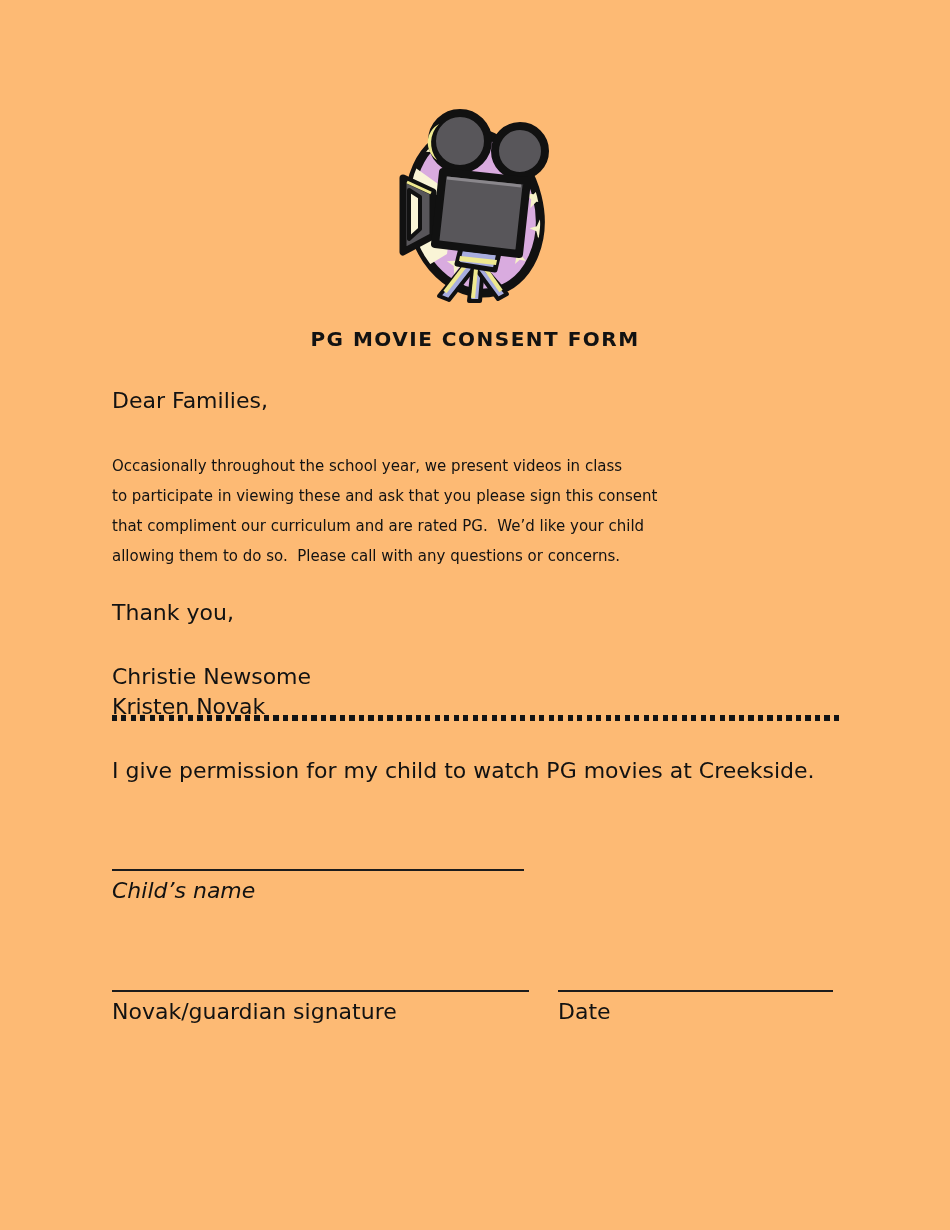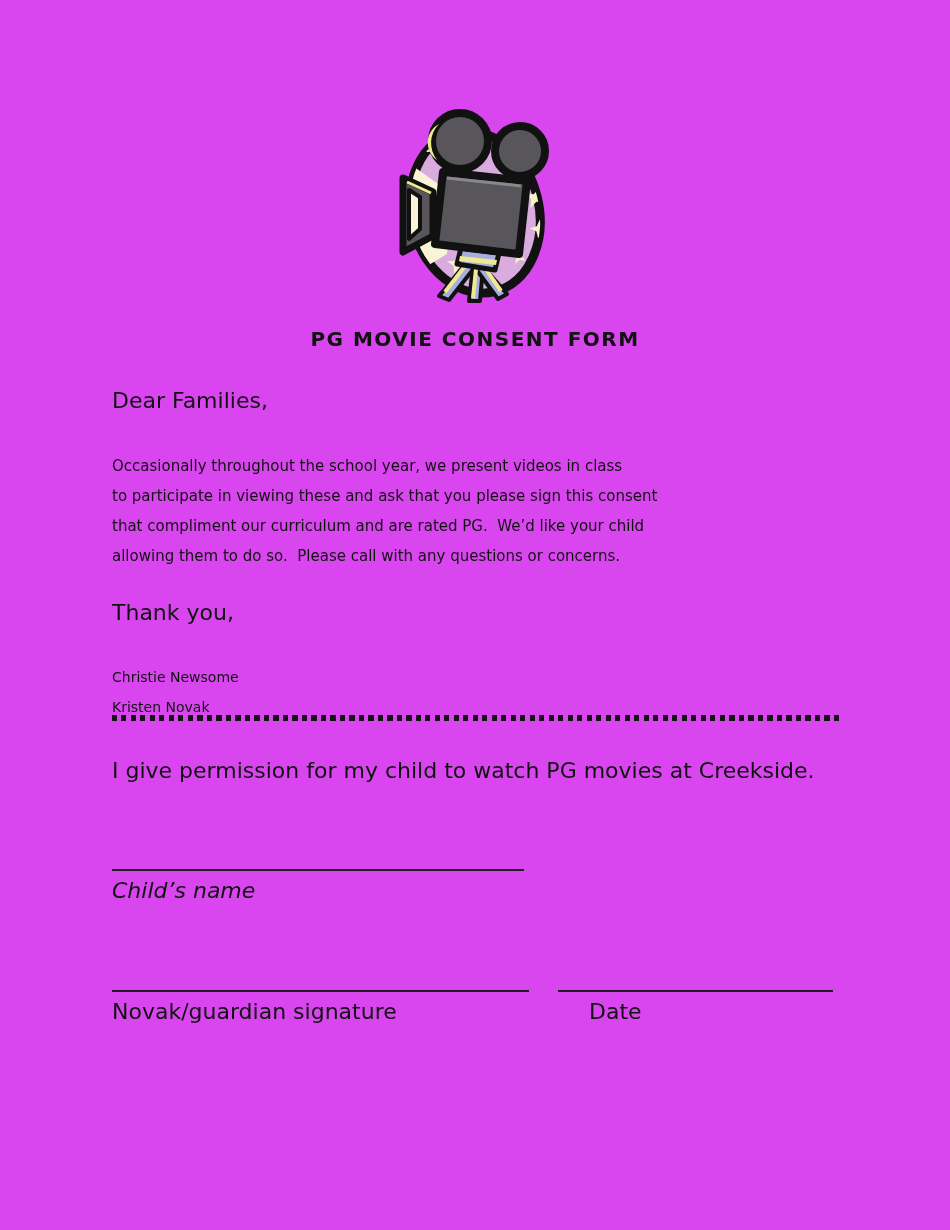--- a/index.html
+++ b/index.html
@@ -2,21 +2,21 @@
 <html><head>
 <meta charset="utf-8">
 <style>
   * { margin: 0; padding: 0; box-sizing: border-box; }
   html, body { background: #ffffff; }
   .page {
     position: relative;
     width: 950px;
     height: 1230px;
     margin: 0 auto;
-    background: #d946ef;
+    background: #fdba74;
     font-family: "DejaVu Sans", sans-serif;
     color: #121212;
     overflow: hidden;
   }
   .clipart {
     position: absolute;
     left: 383px;
     top: 102px;
     width: 187px;
     height: 204px;
@@ -44,21 +44,21 @@
     left: 112px;
     top: 451px;
     font-size: 15px;
     line-height: 30px;
   }
   .para .pline { white-space: pre; }
   .sigblock {
     position: absolute;
     left: 112px;
     top: 662px;
-    font-size: 14px;
+    font-size: 22px;
     line-height: 30px;
   }
   .sigblock .pline { white-space: pre; }
   .dotted-divider {
     position: absolute;
     left: 112px;
     top: 715px;
     width: 730px;
     height: 6px;
     background: repeating-linear-gradient(90deg, #141414 0px, #141414 5px, transparent 5px, transparent 9.5px);
@@ -66,21 +66,21 @@
   .blank-line {
     position: absolute;
     height: 0;
     border-top: 2.5px solid #1c1c1c;
   }
   .line-child       { left: 112px; top: 869px; width: 412px; }
   .line-parent      { left: 112px; top: 990px; width: 417px; }
   .line-date        { left: 558px; top: 990px; width: 275px; }
   .label-child      { top: 880px; font-style: italic; }
   .label-parent     { top: 1001px; }
-  .label-date       { left: 558px; top: 1001px; margin-left: 31px; }
+  .label-date       { left: 558px; top: 1001px; }
   .label-salutation { top: 390px; }
   .label-closing    { top: 602px; }
   .label-permission { top: 760px; }
 </style>
 </head>
 <body>
 
 <div class="page">
 
   <svg class="clipart" viewBox="0 0 187 204" xmlns="http://www.w3.org/2000/svg">

